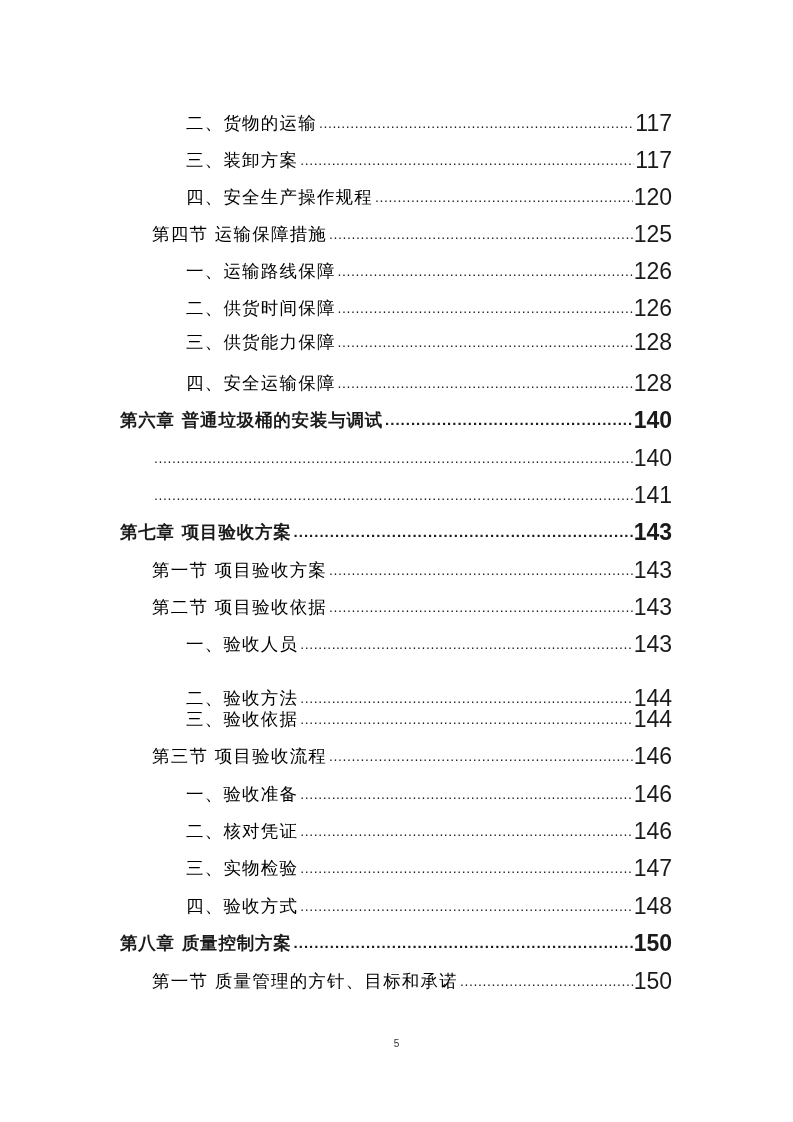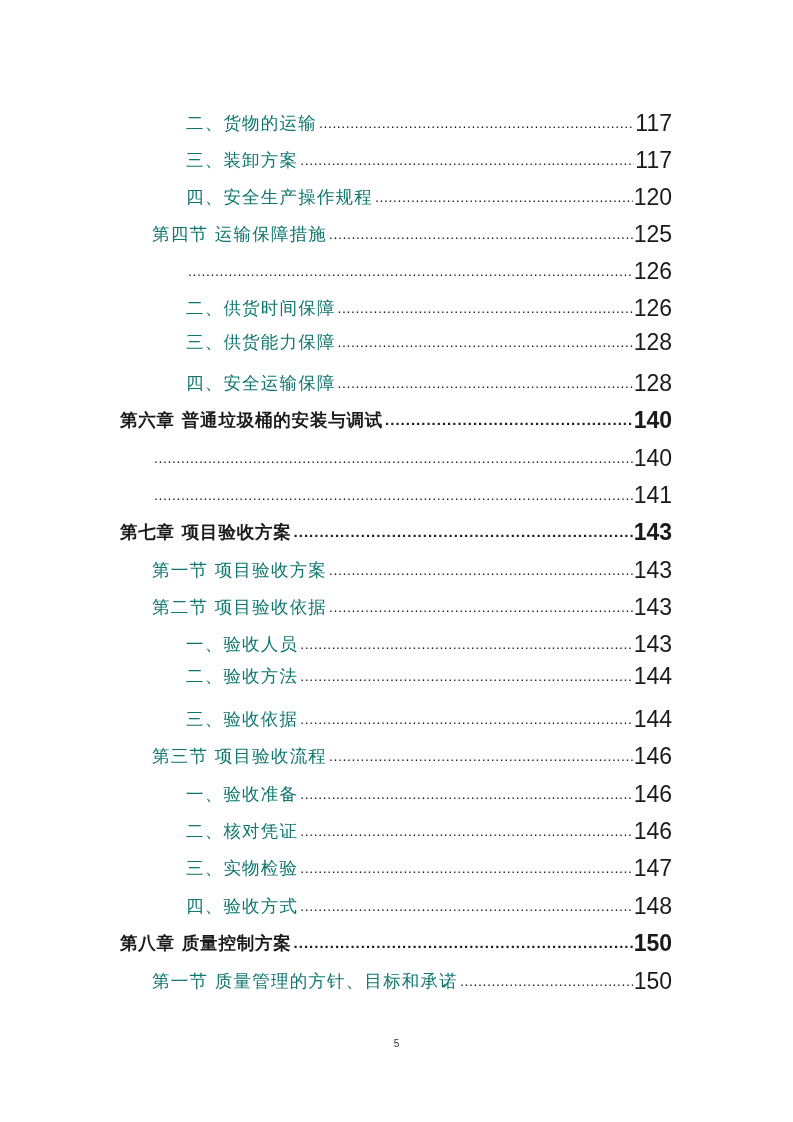--- a/index.html
+++ b/index.html
@@ -11,21 +11,21 @@
     .row .leader { flex: 1; overflow: hidden; white-space: nowrap; font-family: "Liberation Sans", sans-serif;
                    font-size: 14px; line-height: 24px; margin: 0 1px 0 2px; letter-spacing: 0.6px; }
     .row .leader::before { content: "........................................................................................................................................................................................................"; }
     .row .page { font-family: "Liberation Sans", sans-serif; font-size: 23px; line-height: 24px; white-space: nowrap; }
     .row.chapter .label { font-weight: bold; letter-spacing: 0.8px; }
     .row.chapter .leader { font-weight: bold; font-size: 15px; letter-spacing: 1px; }
     .row.chapter .page { font-weight: bold; }
     .row.level-chapter { left: 120px; }
     .row.level-section { left: 152px; }
     .row.level-item { left: 186px; }
-    .row.level-item .label, .row.level-section .label { color: #0f766e; }
+    .row.level-item .label, .row.level-section .label { color: #000000; }
     .page-number { position: absolute; top: 1038px; left: 0; width: 793px; text-align: center;
                    font-family: "Liberation Sans", sans-serif; font-size: 10px; color: #333; }
   </style>
 </head>
 <body>
 
 <div class="toc">
   <div class="row level-item" style="top:105px">
     <span class="label">二、货物的运输</span>
     <span class="leader"></span>
@@ -40,20 +40,21 @@
     <span class="label">四、安全生产操作规程</span>
     <span class="leader"></span>
     <span class="page">120</span>
   </div>
   <div class="row level-section" style="top:216px">
     <span class="label">第四节  运输保障措施</span>
     <span class="leader"></span>
     <span class="page">125</span>
   </div>
   <div class="row level-item" style="top:253px">
+    <span class="label">一、运输路线保障</span>
     <span class="leader"></span>
     <span class="page">126</span>
   </div>
   <div class="row level-item" style="top:290px">
     <span class="label">二、供货时间保障</span>
     <span class="leader"></span>
     <span class="page">126</span>
   </div>
   <div class="row level-item" style="top:324px">
     <span class="label">三、供货能力保障</span>
@@ -91,21 +92,21 @@
   <div class="row level-section" style="top:589px">
     <span class="label">第二节  项目验收依据</span>
     <span class="leader"></span>
     <span class="page">143</span>
   </div>
   <div class="row level-item" style="top:626px">
     <span class="label">一、验收人员</span>
     <span class="leader"></span>
     <span class="page">143</span>
   </div>
-  <div class="row level-item" style="top:658px">
+  <div class="row level-item" style="top:680px">
     <span class="label">二、验收方法</span>
     <span class="leader"></span>
     <span class="page">144</span>
   </div>
   <div class="row level-item" style="top:701px">
     <span class="label">三、验收依据</span>
     <span class="leader"></span>
     <span class="page">144</span>
   </div>
   <div class="row level-section" style="top:738px">

